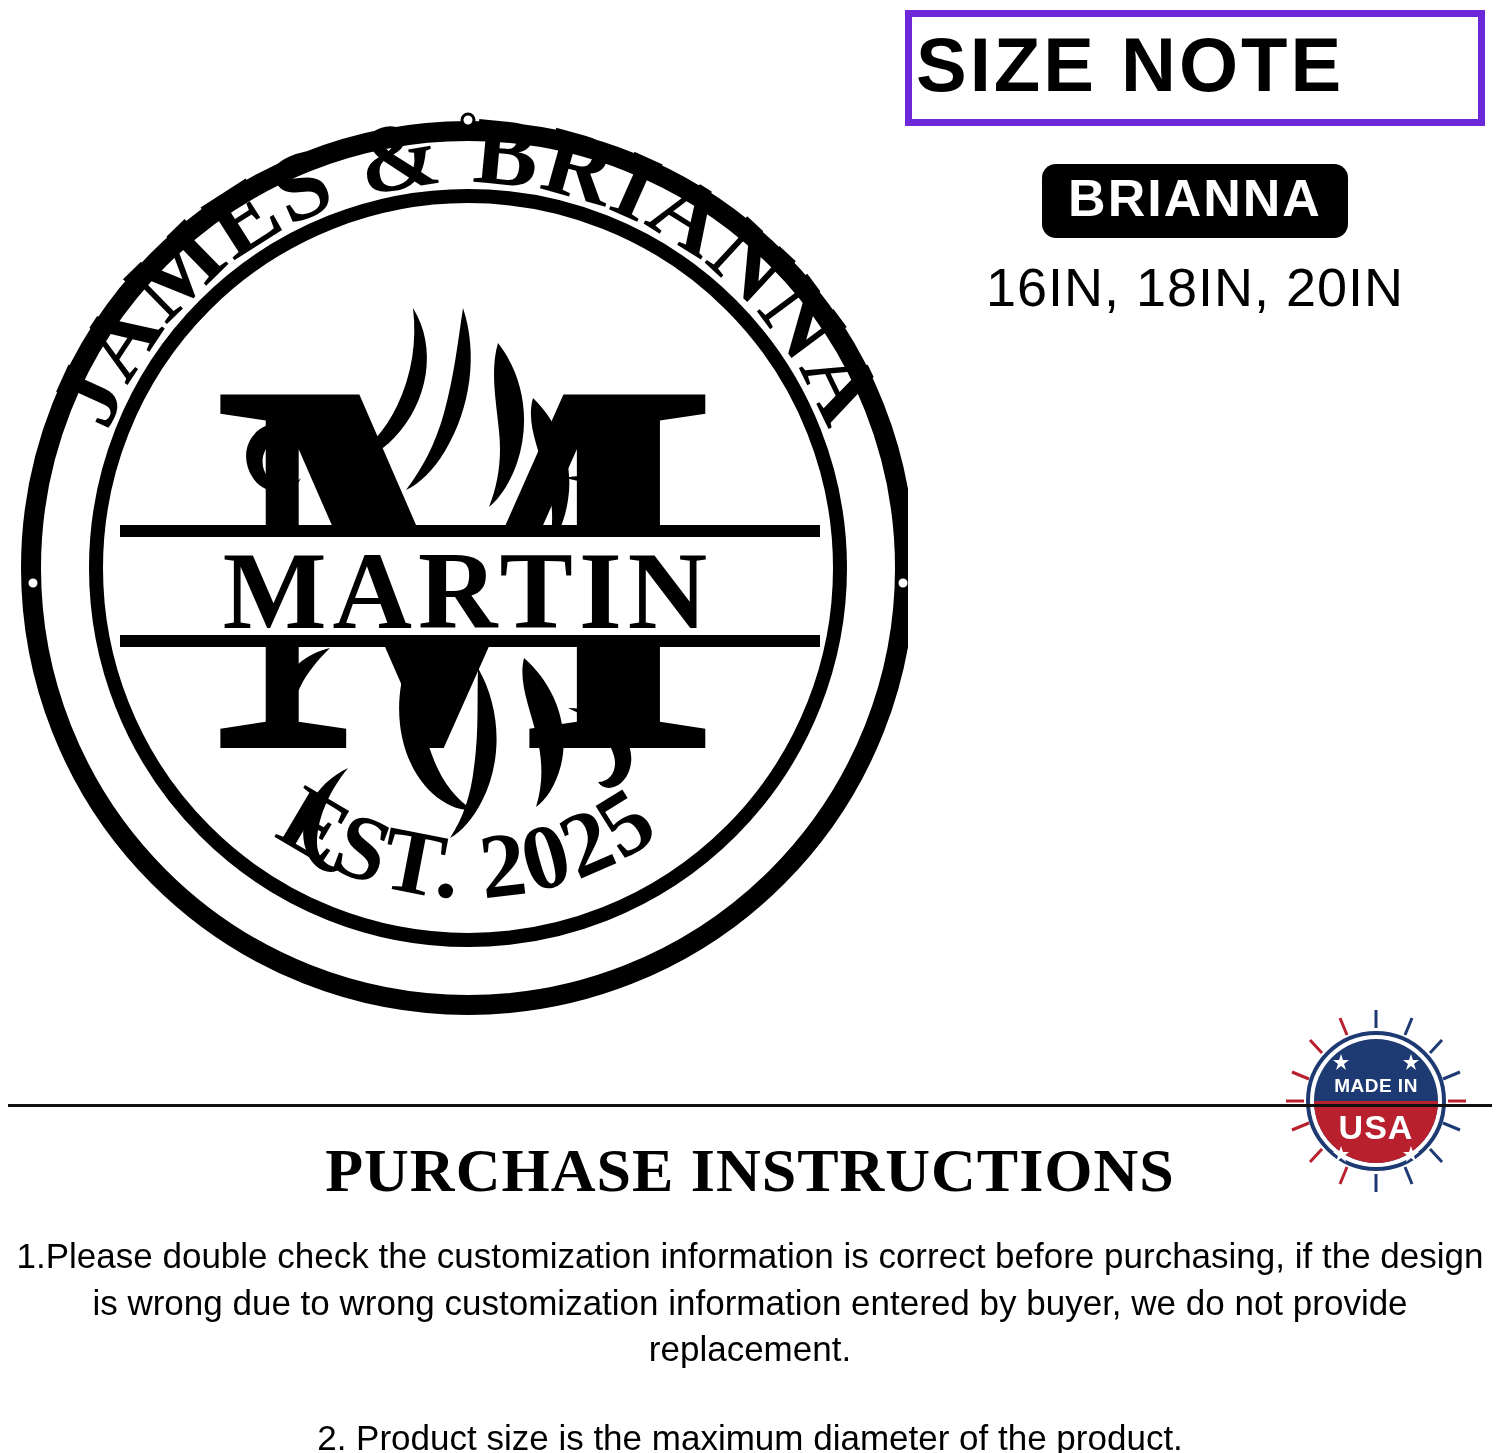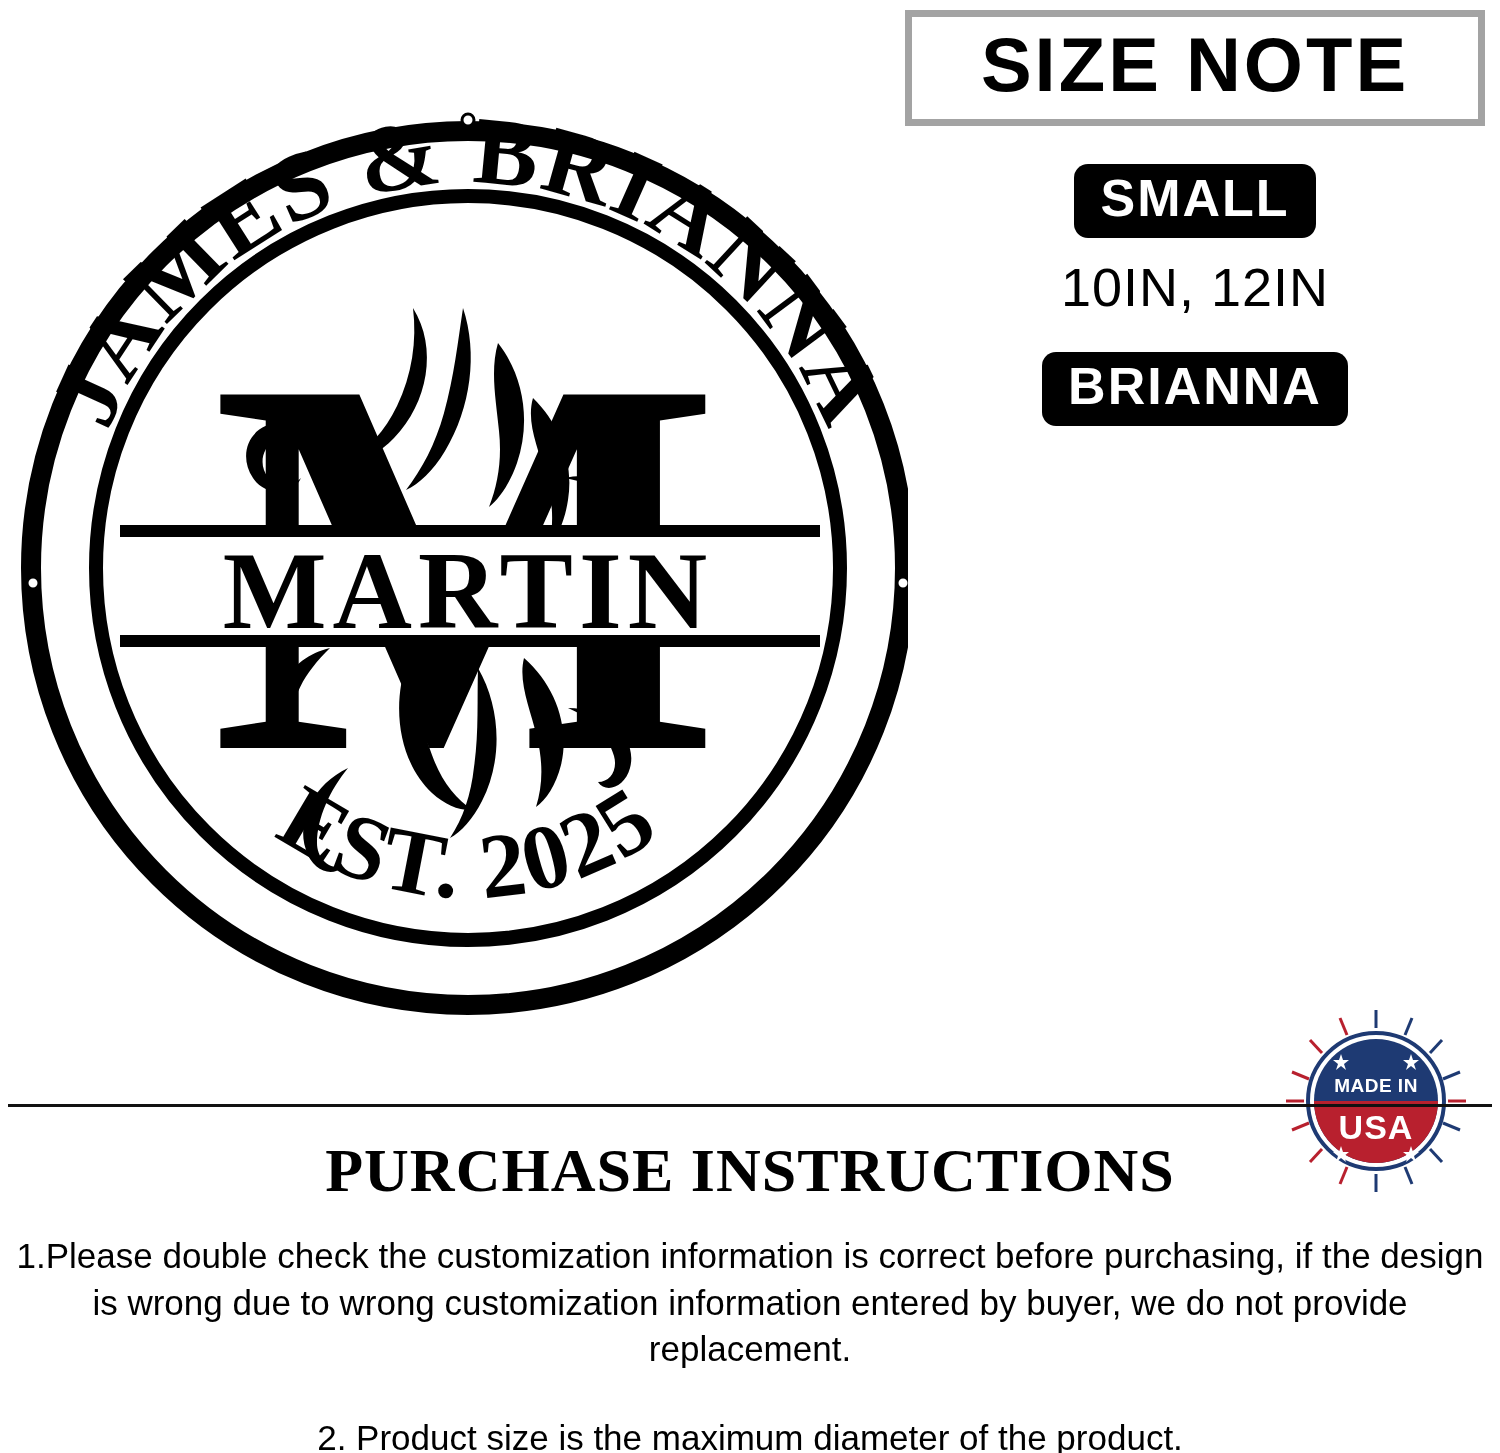--- a/index.html
+++ b/index.html
@@ -33,22 +33,22 @@
   }
 
   
   .size-note {
     position: absolute;
     left: 905px;
     top: 10px;
     width: 580px;
   }
   .size-note-title {
-    border: 7px solid #a3a3a3;
-    text-align: center;
+    border: 7px solid #6d28d9;
+    text-align: left;
     font-family: "Liberation Sans", sans-serif;
     font-weight: bold;
     font-size: 76px;
     letter-spacing: 3px;
     padding: 10px 4px 16px 4px;
     line-height: 1.0;
     box-sizing: border-box;
   }
   .size-block { margin-top: 38px; text-align: center; }
   .size-badge {
@@ -166,27 +166,24 @@
     <line x1="112" y1="523" x2="812" y2="523" stroke="#000" stroke-width="12"></line>
     <line x1="112" y1="633" x2="812" y2="633" stroke="#000" stroke-width="12"></line>
 
     <text x="460" y="620" text-anchor="middle" font-family="Liberation Serif, serif" font-weight="bold" font-size="110" letter-spacing="6" fill="#000">MARTIN</text>
   </svg>
 </div>
 
 <div class="size-note">
   <div class="size-note-title">SIZE NOTE</div>
 
-  <div class="size-block">
-    <div class="size-badge">SMALL</div>
-    <div class="size-values">10IN, 12IN</div>
-  </div>
 
   <div class="size-block">
     <div class="size-badge">BRIANNA</div>
+    <div class="size-values">16IN, 18IN, 20IN</div>
   </div>
 
 </div>
 
 <div class="usa-badge">
   <svg width="190" height="190" viewBox="0 0 190 190" xmlns="http://www.w3.org/2000/svg">
     <g>
       <g stroke="#1e3a73" stroke-width="3">
         <line x1="95" y1="4" x2="95" y2="22"></line>
         <line x1="131" y1="12" x2="124" y2="29"></line>

